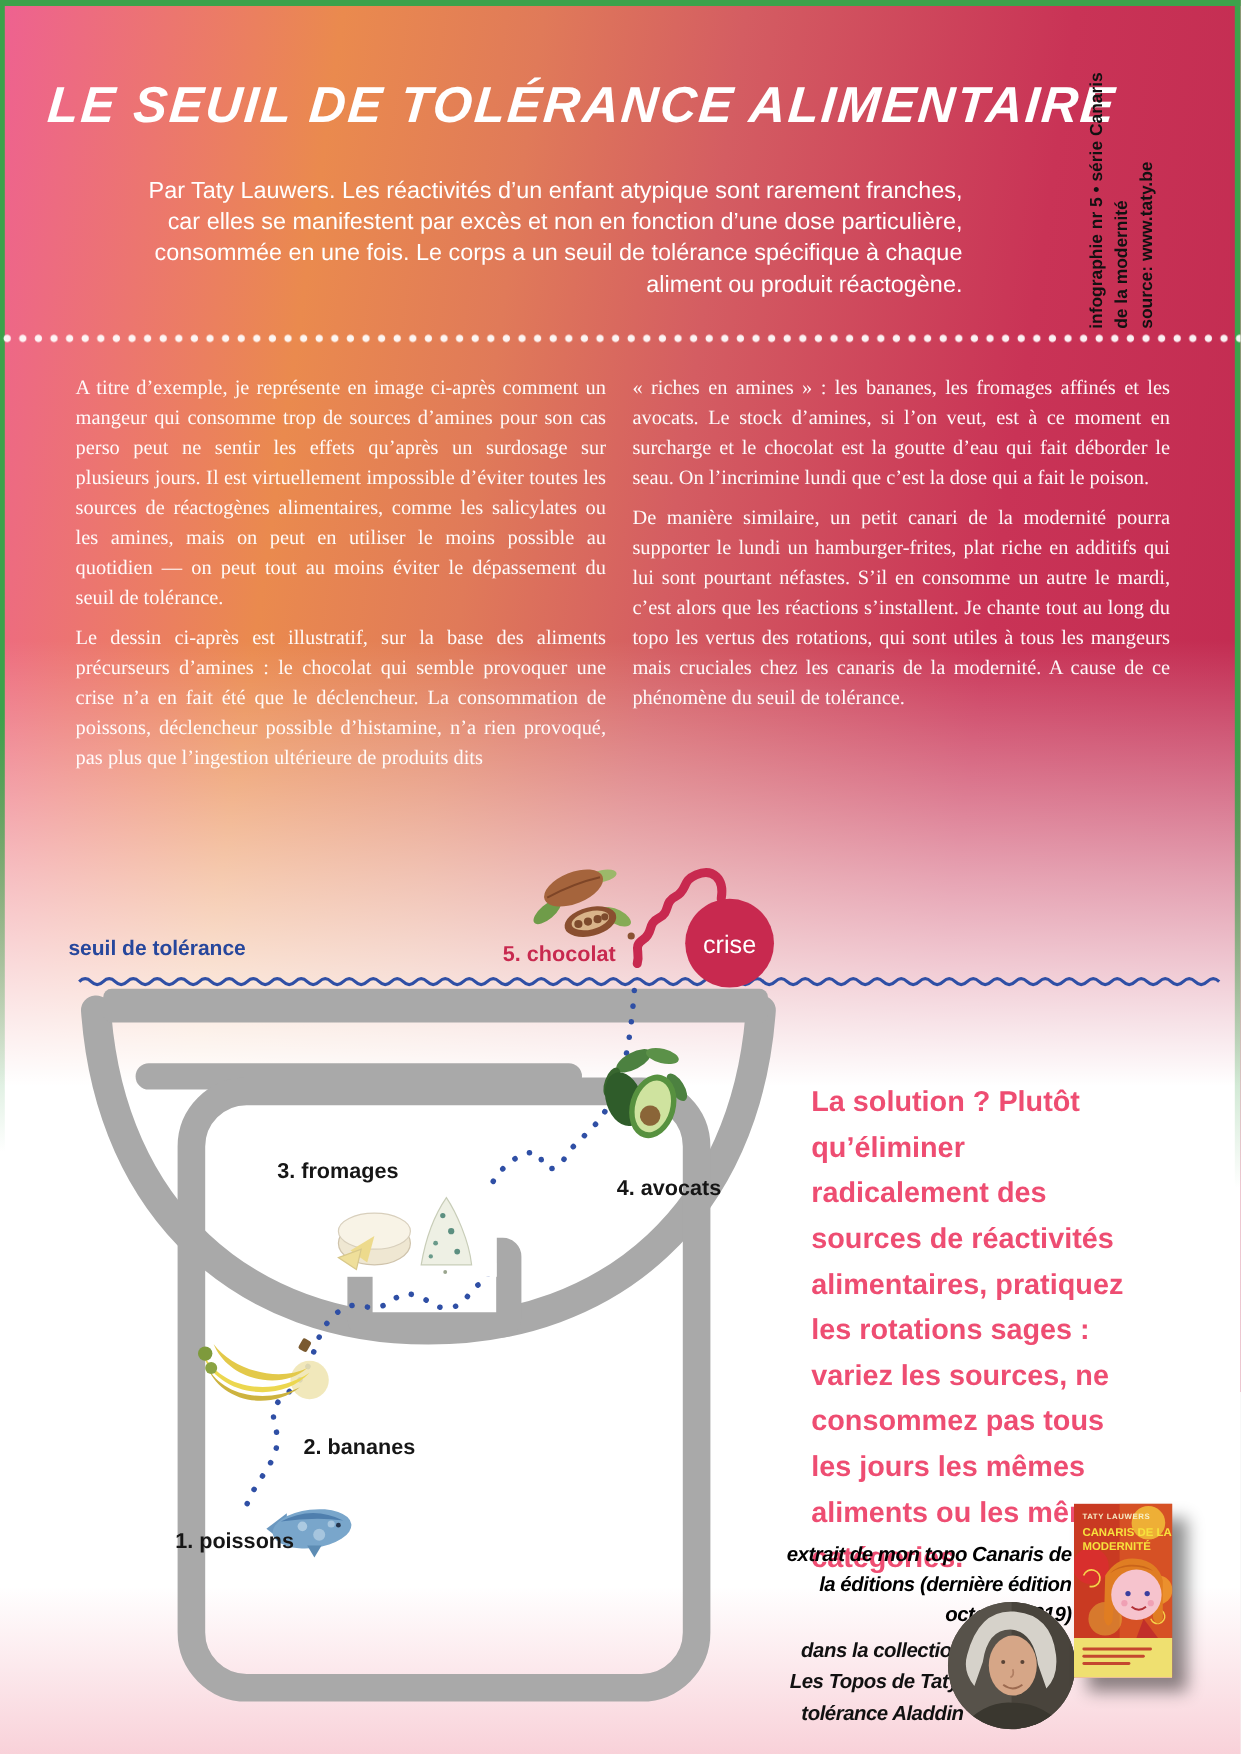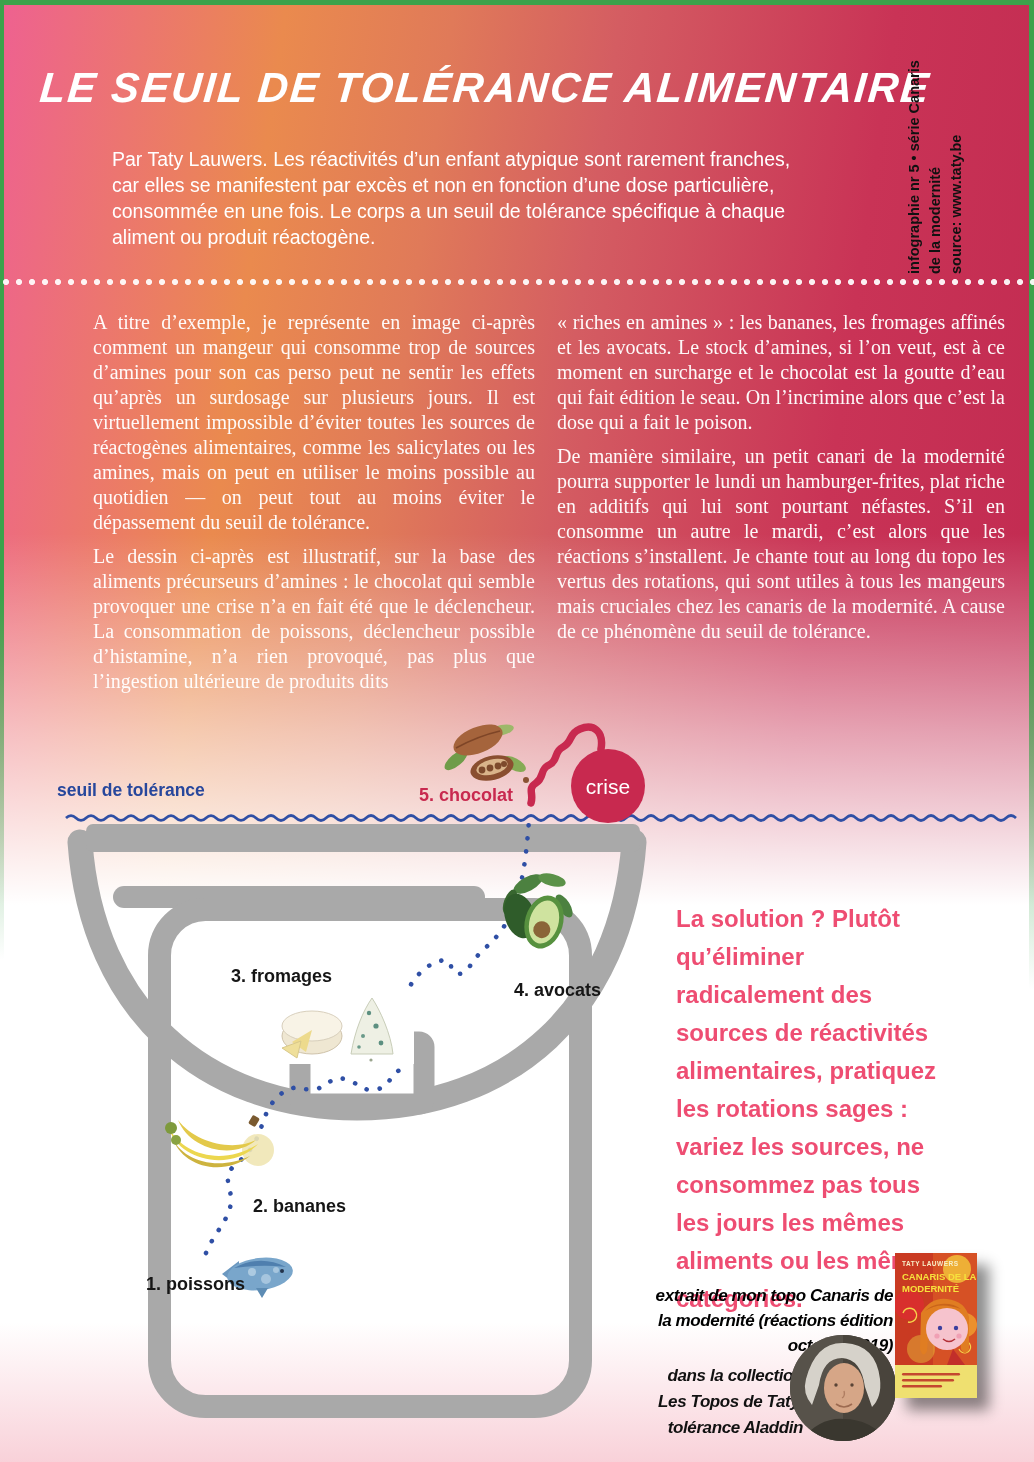--- a/index.html
+++ b/index.html
@@ -29,32 +29,32 @@
     background-image:radial-gradient(circle at 6px 5px, rgba(255,255,255,.92) 2.7px, rgba(255,255,255,0) 3.4px);
     background-size:13px 10px;background-repeat:repeat-x;
   }
   
   .title{
     position:absolute;left:40px;top:64px;width:840px;text-align:center;
     color:#ffffff;font-size:42px;font-weight:bold;font-style:italic;
     letter-spacing:2px;transform:skewX(-5deg);white-space:nowrap;
   }
   .intro{
-    position:absolute;left:112px;top:146px;width:690px;text-align:left;
+    position:absolute;left:112px;top:146px;width:690px;text-align:right;
     color:#ffffff;font-size:19.5px;line-height:26px;font-weight:normal;
   }
   .sidebar-vertical{position:absolute;left:896px;top:48px;width:84px;height:226px;}
   .sidebar-vertical .rot{
     width:226px;height:84px;transform:rotate(-90deg) translateX(-226px);
     transform-origin:0 0;color:#111111;font-size:14.5px;font-weight:bold;
     line-height:21px;padding-top:8px;box-sizing:border-box;white-space:nowrap;
   }
   
   .col{position:absolute;top:310px;color:rgba(255,255,255,.96);
-    font-family:"Liberation Serif",serif;font-size:20px;line-height:25px;text-align:justify;margin-left:30px;}
+    font-family:"Liberation Serif",serif;font-size:17px;line-height:25px;text-align:justify;}
   .col p{margin:0;}
   .col p + p{margin-top:9px;}
   .col-left{left:63px;width:442px;}
   .col-right{left:527px;width:448px;}
   
   .illu{position:absolute;left:0;top:712px;width:1034px;height:750px;}
   .svg-label{font-family:"Liberation Sans",sans-serif;font-weight:bold;}
   
   .solution{
     position:absolute;left:676px;top:900px;width:282px;
@@ -103,21 +103,21 @@
     </div>
   </div>
 
   <div class="dotted-sep"></div>
 
   <div class="col col-left">
     <p>A titre d’exemple, je représente en image ci-après comment un mangeur qui consomme trop de sources d’amines pour son cas perso peut ne sentir les effets qu’après un surdosage sur plusieurs jours. Il est virtuellement impossible d’éviter toutes les sources de réactogènes alimentaires, comme les salicylates ou les amines, mais on peut en utiliser le moins possible au quotidien — on peut tout au moins éviter le dépassement du seuil de tolérance.</p>
     <p>Le dessin ci-après est illustratif, sur la base des aliments précurseurs d’amines : le chocolat qui semble provoquer une crise n’a en fait été que le déclencheur. La consommation de poissons, déclencheur possible d’histamine, n’a rien provoqué, pas plus que l’ingestion ultérieure de produits dits</p>
   </div>
   <div class="col col-right">
-    <p>« riches en amines » : les bananes, les fromages affinés et les avocats. Le stock d’amines, si l’on veut, est à ce moment en surcharge et le chocolat est la goutte d’eau qui fait édition le seau. On l’incrimine alors que c’est la dose qui a fait le poison.</p>
+    <p>« riches en amines » : les bananes, les fromages affinés et les avocats. Le stock d’amines, si l’on veut, est à ce moment en surcharge et le chocolat est la goutte d’eau qui fait déborder le seau. On l’incrimine lundi que c’est la dose qui a fait le poison.</p>
     <p>De manière similaire, un petit canari de la modernité pourra supporter le lundi un hamburger-frites, plat riche en additifs qui lui sont pourtant néfastes. S’il en consomme un autre le mardi, c’est alors que les réactions s’installent. Je chante tout au long du topo les vertus des rotations, qui sont utiles à tous les mangeurs mais cruciales chez les canaris de la modernité. A cause de ce phénomène du seuil de tolérance.</p>
   </div>
 
   <svg class="illu" viewBox="0 712 1034 750" xmlns="http://www.w3.org/2000/svg">
 
     <path d="M80 842 C92 1010 205 1108 357 1108 C509 1108 622 1010 634 842" fill="none" stroke="#a9a9a9" stroke-width="25" stroke-linecap="round"></path>
 
     <rect x="86" y="824" width="554" height="28" rx="7" fill="#a9a9a9"></rect>
 
     <rect x="113" y="886" width="372" height="22" rx="11" fill="#a9a9a9"></rect>
@@ -213,21 +213,21 @@
     <text class="svg-label" x="253" y="1212" fill="#161616" font-size="18">2. bananes</text>
     <text class="svg-label" x="231" y="982" fill="#161616" font-size="18">3. fromages</text>
     <text class="svg-label" x="514" y="996" fill="#161616" font-size="18">4. avocats</text>
     <text class="svg-label" x="419" y="801" fill="#c8294f" font-size="18">5. chocolat</text>
   </svg>
 
   <div class="solution">La solution ? Plutôt qu’éliminer radicalement des sources de réactivités alimentaires, pratiquez les rotations sages : variez les sources, ne consommez pas tous les jours les mêmes aliments ou les mêmes catégories.</div>
 
   <div class="credit">
     <div>extrait de mon topo Canaris de</div>
-    <div>la modernité (réactions édition</div>
+    <div>la éditions (dernière édition</div>
     <div>octobre 2019)</div>
   </div>
   <div class="collection">
     <div>dans la collection</div>
     <div>Les Topos de Taty,</div>
     <div>tolérance Aladdin</div>
   </div>
 
   <div class="author-photo">
     <svg width="106" height="106" viewBox="0 0 106 106" xmlns="http://www.w3.org/2000/svg">

